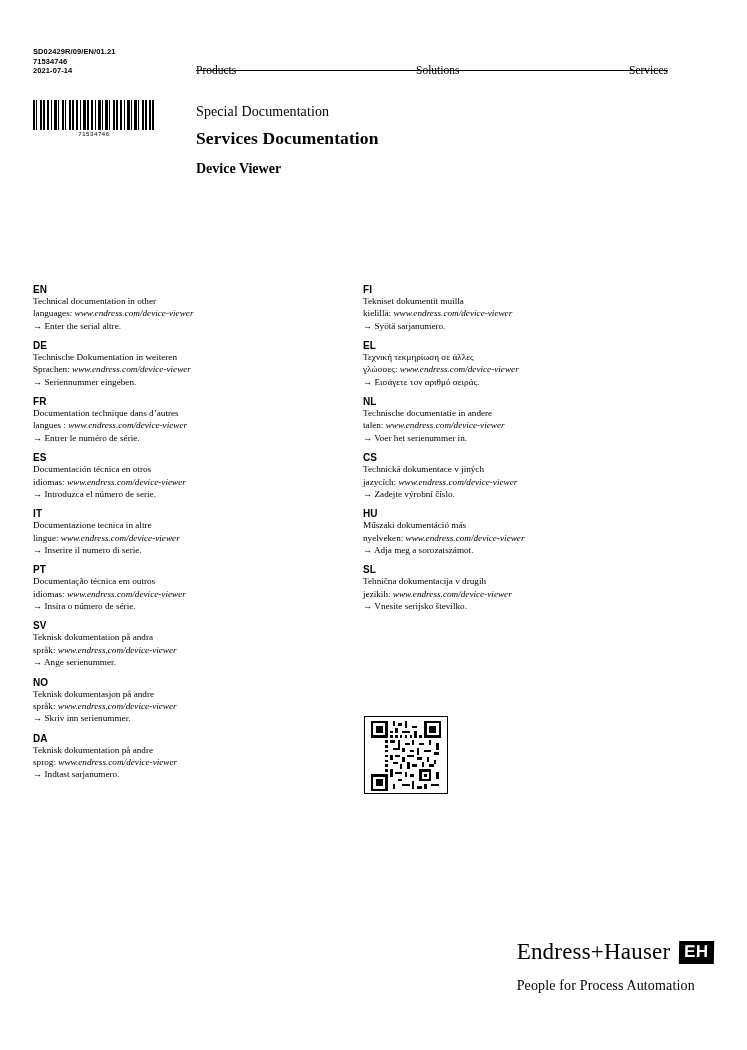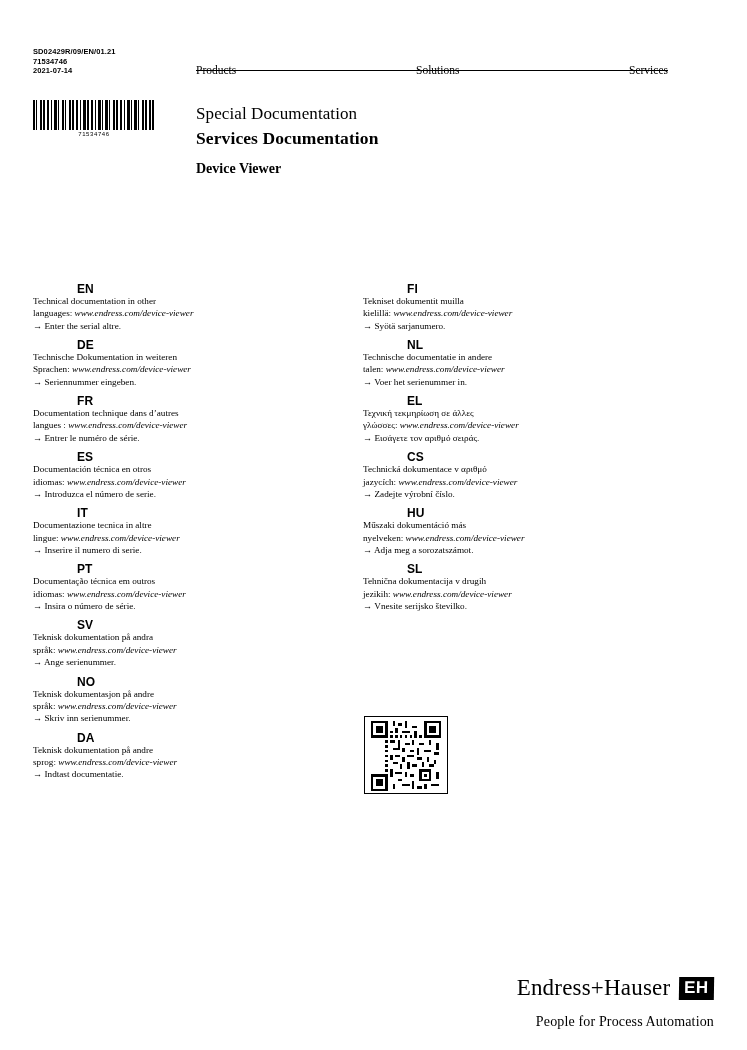--- a/index.html
+++ b/index.html
@@ -77,21 +77,21 @@
     margin-top: 1px;
     width: 122px;
   }
 
   
   .title-special {
     position: absolute;
     left: 196px;
     top: 104px;
     font-family: "Liberation Serif", serif;
-    font-size: 17px;
+    font-size: 14px;
     letter-spacing: 0.1px;
   }
   .title-technical {
     position: absolute;
     left: 196px;
     top: 128px;
     font-family: "Liberation Serif", serif;
     font-size: 17.5px;
     font-weight: bold;
     letter-spacing: 0.1px;
@@ -112,25 +112,24 @@
     font-family: "Liberation Serif", serif;
     font-size: 9.2px;
     line-height: 12.3px;
   }
   .col-left { left: 33px; width: 230px; }
   .col-right { left: 363px; width: 240px; }
 
   .lang-item { margin-bottom: 8.2px; }
   .lang-code {
     font-family: "Liberation Sans", sans-serif;
-    font-size: 12px;
+    font-size: 10px;
     font-weight: bold;
     line-height: 11px;
     letter-spacing: 0.1px;
-    margin-left: 44px;
   }
   .lang-line { white-space: nowrap; }
   .lang-line .url { font-style: italic; text-align: center; }
   .lang-action { white-space: nowrap; }
 
   
   .qr-box {
     position: absolute;
     left: 364px;
     top: 716px;
@@ -146,22 +145,22 @@
     top: 4px;
     width: 70px;
     height: 70px;
   }
   .qr-inner svg { display: block; }
 
   
   .footer {
     position: absolute;
     right: 33px;
-    top: 975px;
-    text-align: right;
+    top: 939px;
+    text-align: left;
   }
   .footer-brand {
     font-family: "Liberation Serif", serif;
     font-size: 23px;
     letter-spacing: 0.2px;
     white-space: nowrap;
     display: flex;
     align-items: center;
     justify-content: flex-end;
   }
@@ -256,45 +255,45 @@
       <div class="lang-item">
         <div class="lang-code">NO</div>
         <div class="lang-line">Teknisk dokumentasjon på andre</div>
         <div class="lang-line"><span>språk: </span><span class="url">www.endress.com/device-viewer</span></div>
         <div class="lang-action">→ Skriv inn serienummer.</div>
       </div>
       <div class="lang-item">
         <div class="lang-code">DA</div>
         <div class="lang-line">Teknisk dokumentation på andre</div>
         <div class="lang-line"><span>sprog: </span><span class="url">www.endress.com/device-viewer</span></div>
-        <div class="lang-action">→ Indtast documentatie.</div>
+        <div class="lang-action">→ Indtast sarjanumero.</div>
       </div>
     </div>
   <div class="lang-col col-right">
       <div class="lang-item">
         <div class="lang-code">FI</div>
         <div class="lang-line">Tekniset dokumentit muilla</div>
         <div class="lang-line"><span>kielillä: </span><span class="url">www.endress.com/device-viewer</span></div>
         <div class="lang-action">→ Syötä sarjanumero.</div>
       </div>
       <div class="lang-item">
+        <div class="lang-code">EL</div>
+        <div class="lang-line">Τεχνική τεκμηρίωση σε άλλες</div>
+        <div class="lang-line"><span>γλώσσες: </span><span class="url">www.endress.com/device-viewer</span></div>
+        <div class="lang-action">→ Εισάγετε τον αριθμό σειράς.</div>
+      </div>
+      <div class="lang-item">
         <div class="lang-code">NL</div>
         <div class="lang-line">Technische documentatie in andere</div>
         <div class="lang-line"><span>talen: </span><span class="url">www.endress.com/device-viewer</span></div>
         <div class="lang-action">→ Voer het serienummer in.</div>
       </div>
       <div class="lang-item">
-        <div class="lang-code">EL</div>
-        <div class="lang-line">Τεχνική τεκμηρίωση σε άλλες</div>
-        <div class="lang-line"><span>γλώσσες: </span><span class="url">www.endress.com/device-viewer</span></div>
-        <div class="lang-action">→ Εισάγετε τον αριθμό σειράς.</div>
-      </div>
-      <div class="lang-item">
         <div class="lang-code">CS</div>
-        <div class="lang-line">Technická dokumentace v αριθμό</div>
+        <div class="lang-line">Technická dokumentace v jiných</div>
         <div class="lang-line"><span>jazycích: </span><span class="url">www.endress.com/device-viewer</span></div>
         <div class="lang-action">→ Zadejte výrobní číslo.</div>
       </div>
       <div class="lang-item">
         <div class="lang-code">HU</div>
         <div class="lang-line">Műszaki dokumentáció más</div>
         <div class="lang-line"><span>nyelveken: </span><span class="url">www.endress.com/device-viewer</span></div>
         <div class="lang-action">→ Adja meg a sorozatszámot.</div>
       </div>
       <div class="lang-item">

